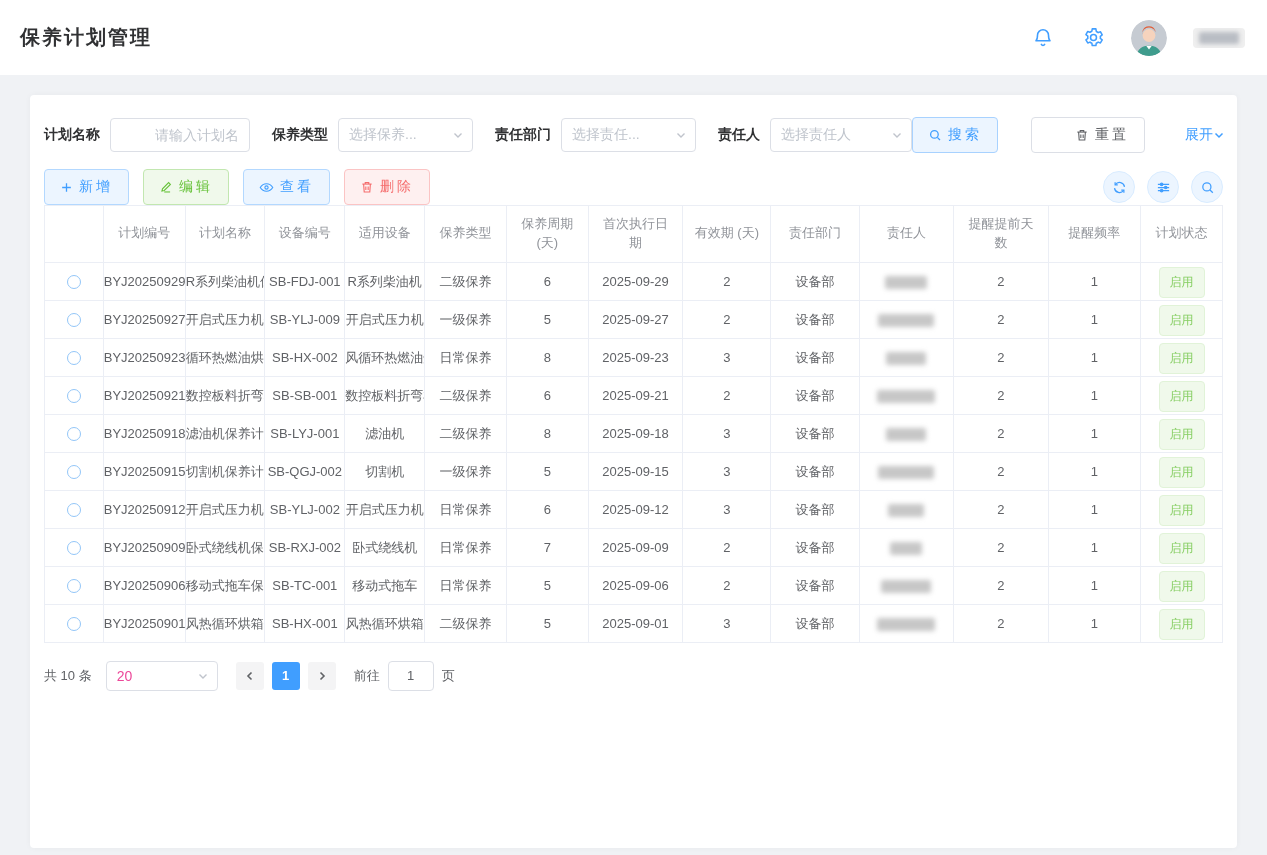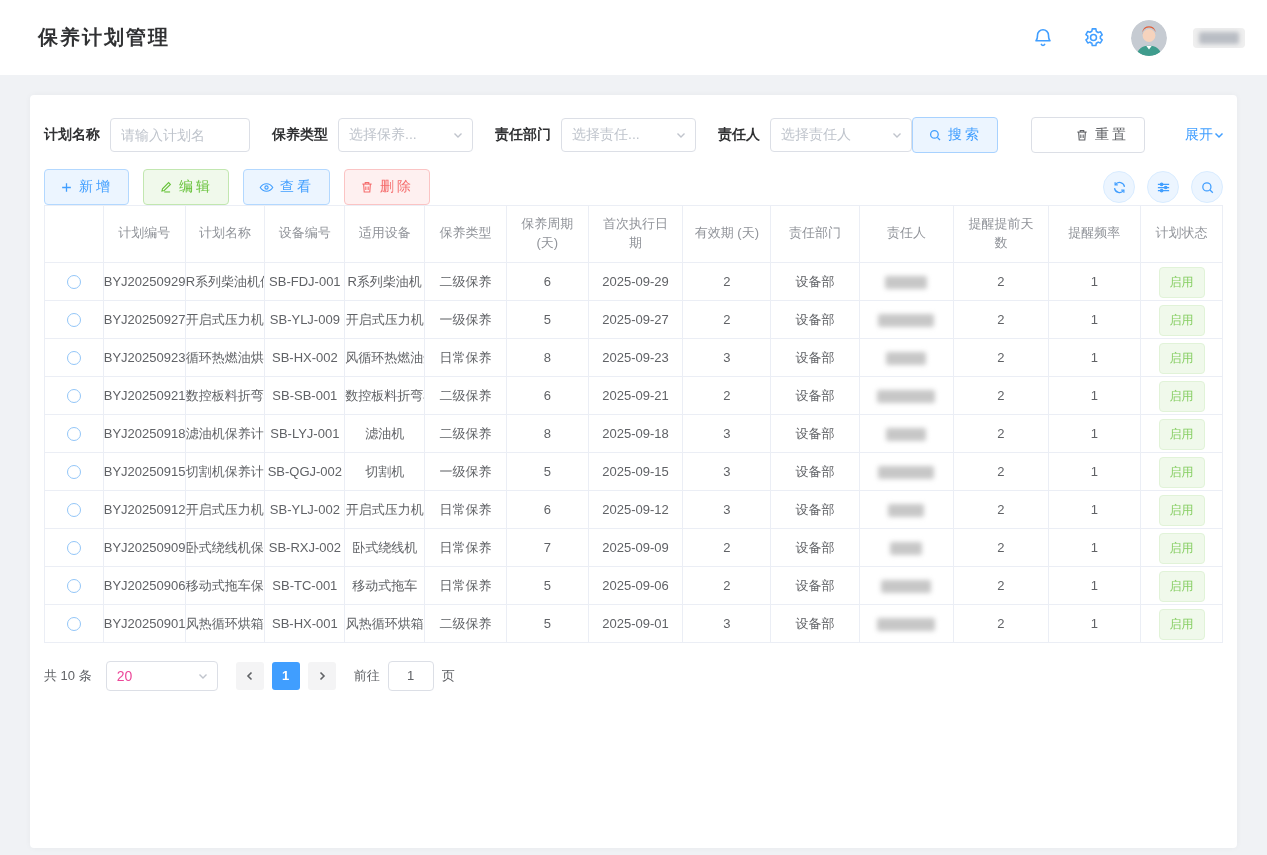--- a/index.html
+++ b/index.html
@@ -2,40 +2,40 @@
 <html><head>
 <meta charset="utf-8">
 <style>
   * { box-sizing: border-box; margin: 0; padding: 0; }
   html,body { width:1267px; height:855px; overflow:hidden;
     font-family:"Liberation Sans","DejaVu Sans",sans-serif; background:#ffffff; }
 
   
   .topbar { height:75px; background:#ffffff; display:flex; align-items:center;
     padding:0 22px 0 20px; }
-  .page-title { font-size:20px; font-weight:600; color:#303133; letter-spacing:2px;margin-left:18px; }
+  .page-title { font-size:20px; font-weight:600; color:#303133; letter-spacing:2px; }
   .topbar-right { margin-left:auto; display:flex; align-items:center; gap:26px; }
   .icon-btn { width:24px; height:24px; display:flex; align-items:center; justify-content:center; cursor:pointer; }
   .avatar { width:36px; height:36px; border-radius:50%; overflow:hidden; flex:0 0 auto; }
   .user-pill { width:52px; height:20px; background:#efefef; border-radius:4px;
     display:flex; align-items:center; justify-content:center; overflow:hidden; }
   .user-pill .blob { width:40px; height:12px; background:#b9bdc4; border-radius:2px; filter:blur(2px); }
 
   
   .main { height:780px; background:#f0f2f5; padding:20px 30px 0 30px; }
   .card { background:#ffffff; border-radius:4px; min-height:753px;
     padding:22px 14px 14px 14px; box-shadow:0 0 6px rgba(0,0,0,0.04); }
 
   
   .filter-row { display:flex; align-items:center; }
   .f-label { font-size:14px; font-weight:700; color:#303133; margin-right:10px; white-space:nowrap; }
   .f-group { display:flex; align-items:center; margin-right:22px; }
   .text-input, .select { height:34px; border:1px solid #dcdfe6; border-radius:4px;
     background:#fff; font-size:14px; }
-  .text-input { width:140px; padding:0 10px; color:#606266; }
+  .text-input { width:140px; padding:0 10px; color:#606266;text-align:right; }
   .text-input::placeholder { color:#bfc4cc; }
   .select { display:flex; align-items:center; padding:0 8px 0 10px; cursor:pointer; }
   .select .sel-text { color:#bfc4cc; font-size:14px; white-space:nowrap; overflow:hidden; flex:1; }
   .sel-type,.sel-dept { width:135px; } .sel-person { width:142px; }
   .btn { height:36px; border-radius:4px; font-size:14px; display:inline-flex;
     align-items:center; justify-content:center; gap:6px; cursor:pointer; padding:0 15px;
     letter-spacing:3px; white-space:nowrap; }
   .btn-search { background:#ecf5ff; border:1px solid #a8d2ff; color:#409eff; margin-left:auto; }
   .btn-reset { background:#ffffff; border:1px solid #dcdfe6; color:#606266; margin-left:33px;padding-left:43px; }
   .expand-link { margin-left:40px; color:#409eff; font-size:14px; display:flex;

